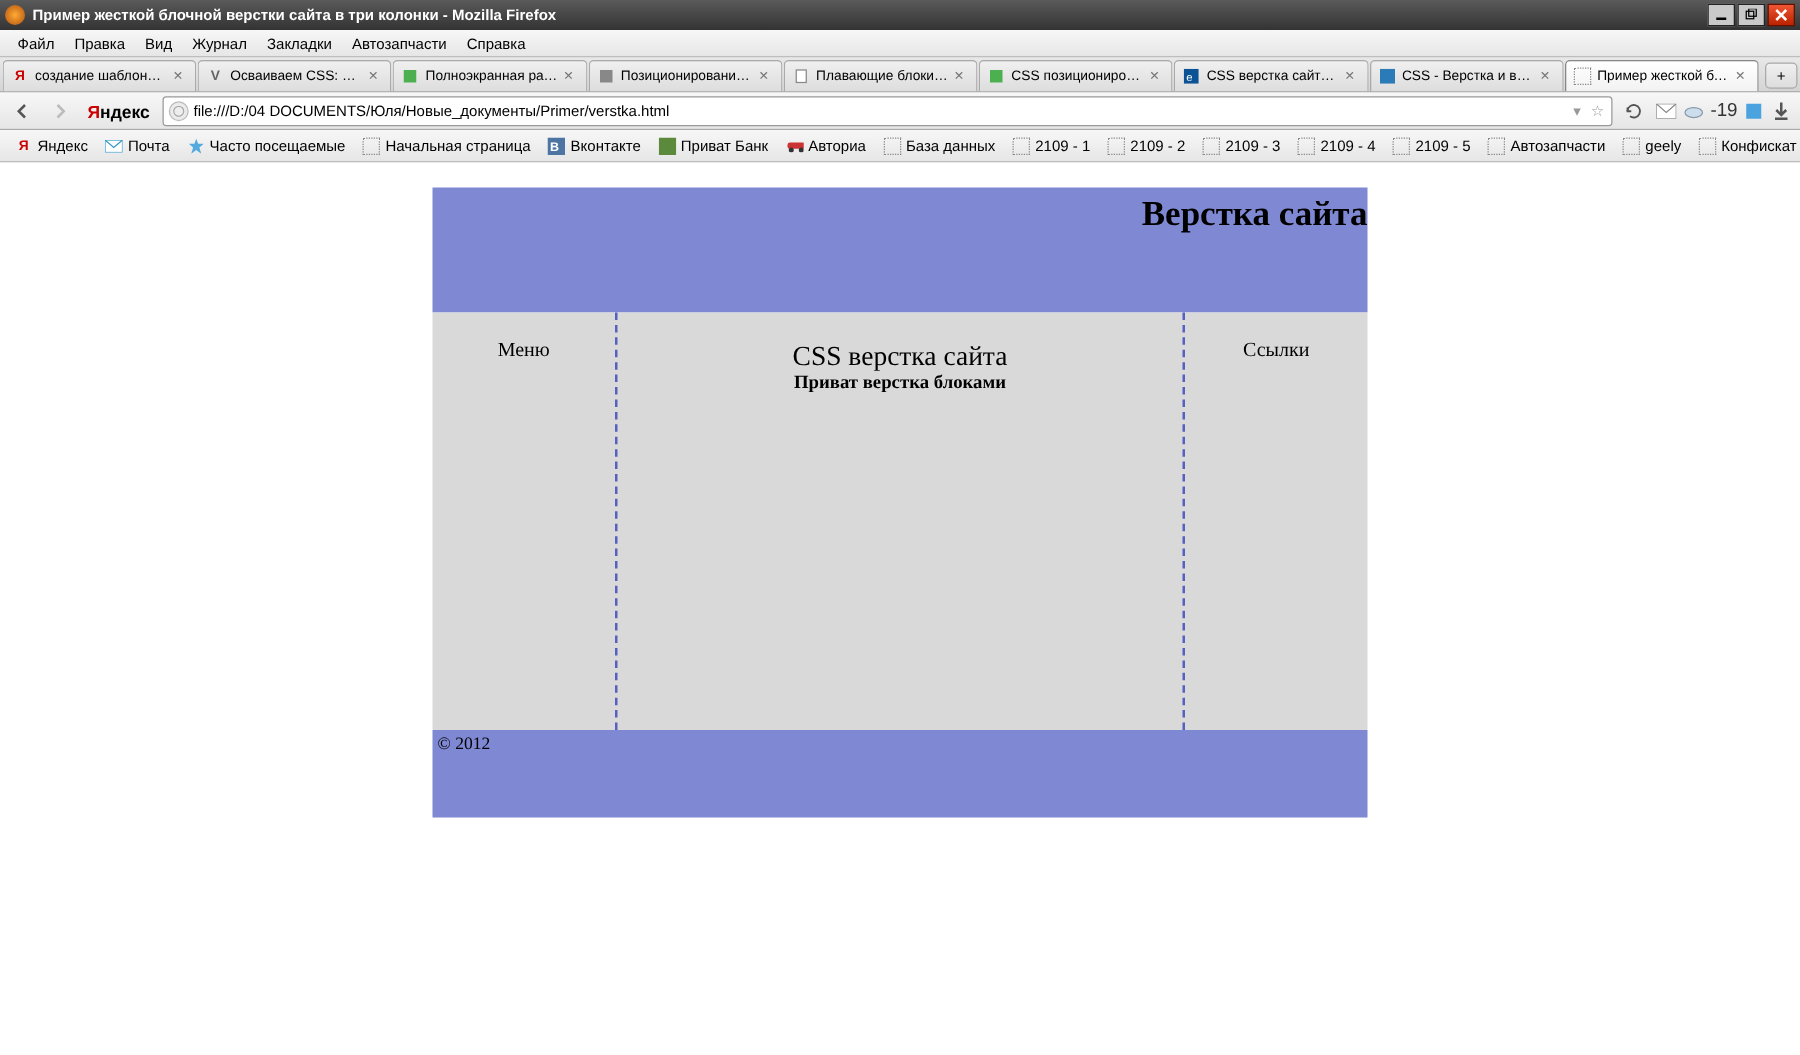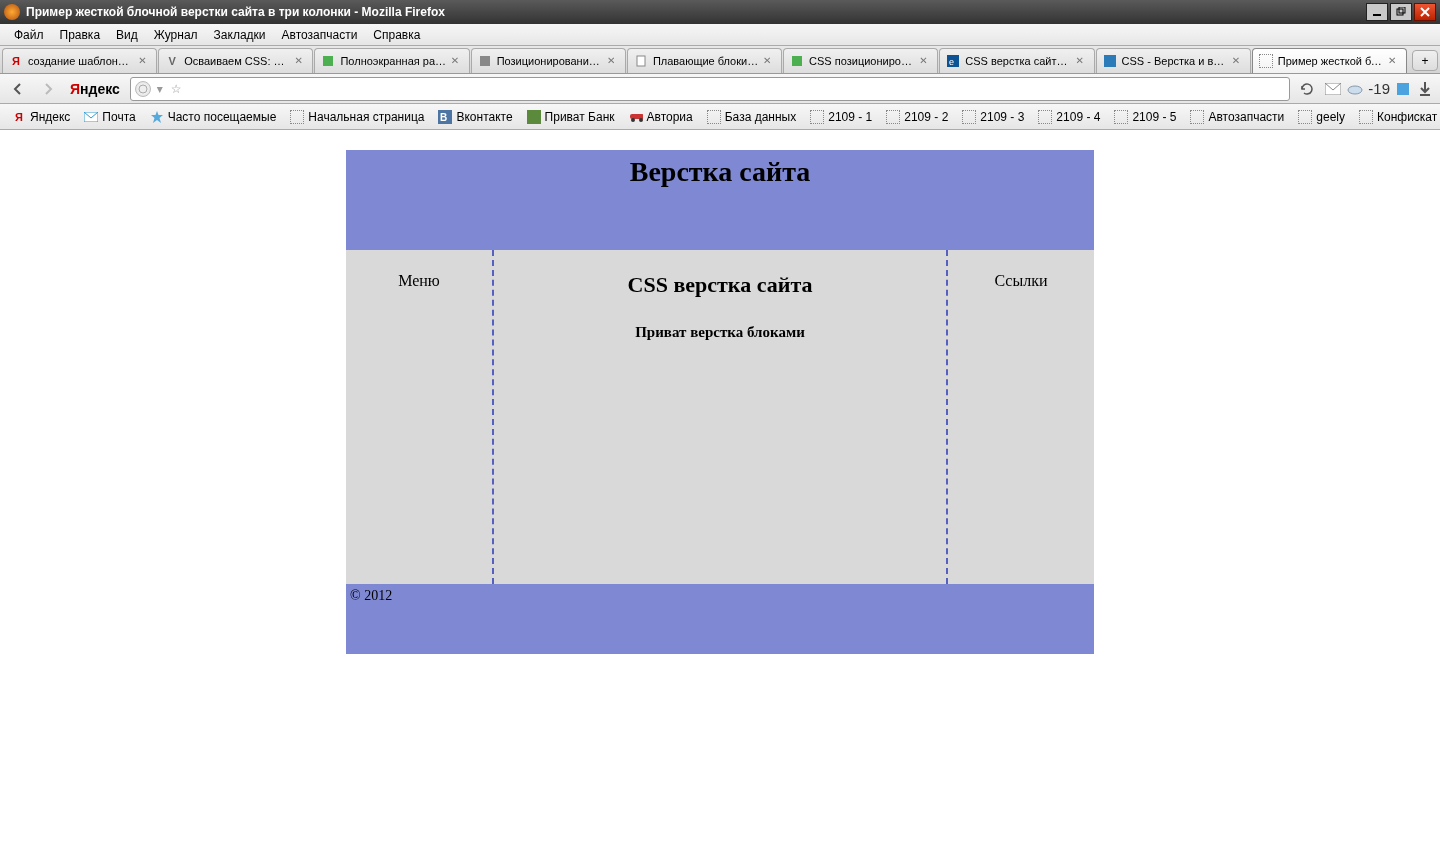--- a/index.html
+++ b/index.html
@@ -40,26 +40,26 @@
 .ext-icon { width: 18px; height: 18px; display: flex; align-items: center; justify-content: center; cursor: default; }
 
 
 .bookmarkbar { height: 26px; background: linear-gradient(to bottom, #f7f7f7, #e6e6e6); border-bottom: 1px solid #aaa; display: flex; align-items: center; padding: 0 6px; gap: 2px; overflow: hidden; }
 .bm { display: flex; align-items: center; padding: 2px 5px; border: 1px solid transparent; border-radius: 2px; cursor: default; white-space: nowrap; font-size: 12px; }
 .bm .bm-icon { width: 14px; height: 14px; margin-right: 4px; display: flex; align-items: center; justify-content: center; font-size: 10px; }
 
 
 .viewport { height: 714px; background: #fff; overflow: auto; display: flex; justify-content: center; padding-top: 20px; }
 .site { width: 748px; }
-.site .header { height: 100px; background: #7f88d2; text-align: center; }
+.site .header { height: 100px; background: #7f88d2; text-align: right; }
 .site .header h1 { font-family: "Times New Roman", serif; font-weight: bold; font-size: 28px; padding-top: 6px; color: #000; }
 .site .cols { display: flex; height: 334px; background: #d9d9d9; gap: 40px; }
 .col-left { width: 148px; border-right: 2px dashed #5660c0; text-align: center; font-family: "Times New Roman", serif; font-size: 16px; padding-top: 22px; }
 .col-center { flex: 1; text-align: center; font-family: "Times New Roman", serif; padding-top: 22px; }
-.col-center h2 { font-size: 22px; font-weight: bold; margin-bottom: 26px; }
+.col-center h2 { font-size: 22px; font-weight: normal; }
 .col-center h3 { font-size: 15px; font-weight: bold; }
 .col-right { width: 148px; border-left: 2px dashed #5660c0; text-align: center; font-family: "Times New Roman", serif; font-size: 16px; padding-top: 22px; }
 .site .footer { height: 70px; background: #7f88d2; font-family: "Times New Roman", serif; font-size: 14px; padding: 4px 4px; color: #000; }
 
 
 .ico-box { border: 1px dotted #888; width: 14px; height: 14px; }
 </style>
 </head>
 <body>
 
@@ -186,20 +186,21 @@
         <path d="M6 3 L11 8 L6 13" fill="none" stroke="#bbb" stroke-width="2"></path>
       </svg>
   </div>
   <div class="yandex-logo"><span class="red">Я</span>ндекс</div>
   <div class="urlbar">
     <div class="url-icon">
       <svg width="10" height="10">
           <circle cx="5" cy="5" r="4" fill="#eee" stroke="#aaa"></circle>
         </svg>
     </div>
+    <input type="text" value="file:///D:/04 DOCUMENTS/Юля/Новые_документы/Primer/verstka.html" style="">
     <div class="dropdown-star">▾</div>
     <div class="dropdown-star">☆</div>
   </div>
   <div class="reload">
     <svg width="16" height="16">
         <path d="M3 8 A5 5 0 1 1 5 12" fill="none" stroke="#555" stroke-width="1.5"></path>
         <path d="M3 5 L3 8 L6 8" fill="none" stroke="#555" stroke-width="1.5"></path>
       </svg>
   </div>
   <div class="nav-extra">

